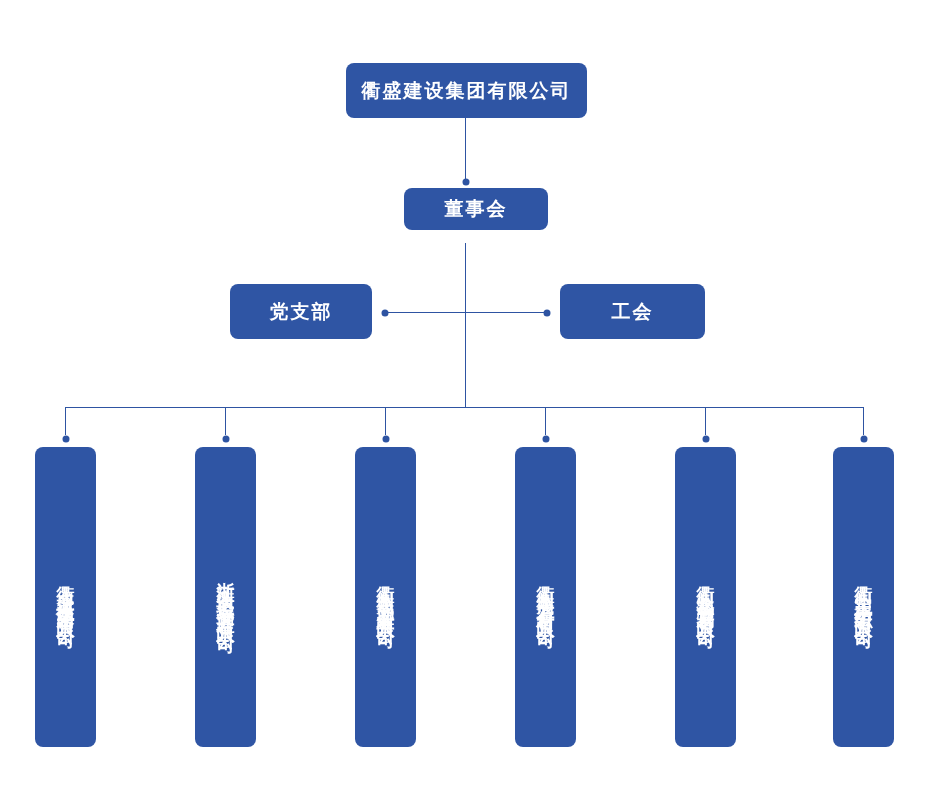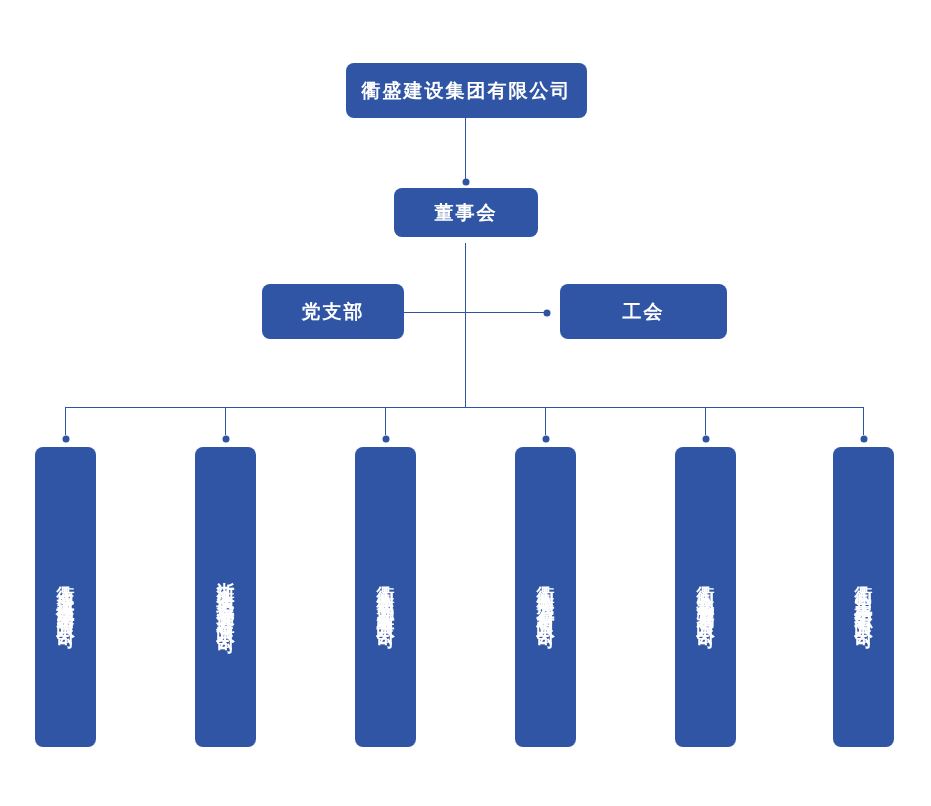--- a/index.html
+++ b/index.html
@@ -46,23 +46,23 @@
   }
   .hline{position:absolute;height:1px;background:var(--line);}
   .vline{position:absolute;width:1px;background:var(--line);}
   .dot{
     position:absolute;width:7px;height:7px;border-radius:50%;
     background:var(--line);
     transform:translate(-50%,-50%);
   }
   
   .root-box{left:346px;top:63px;width:241px;height:55px;}
-  .board-box{left:394px;top:188px;width:144px;height:49px;}
-  .party-box{left:230px;top:284px;width:142px;height:55px;margin-left:32px;}
-  .union-box{left:560px;top:284px;width:167px;height:55px;}
+  .board-box{left:404px;top:188px;width:144px;height:42px;}
+  .party-box{left:230px;top:284px;width:142px;height:55px;}
+  .union-box{left:560px;top:284px;width:145px;height:55px;}
   
   .sub1{left:35px;}  .sub2{left:195px;} .sub3{left:355px;}
   .sub4{left:515px;} .sub5{left:675px;} .sub6{left:833px;}
 </style>
 </head>
 <body>
 
 <div class="canvas">
 
   <div class="box root-box">

